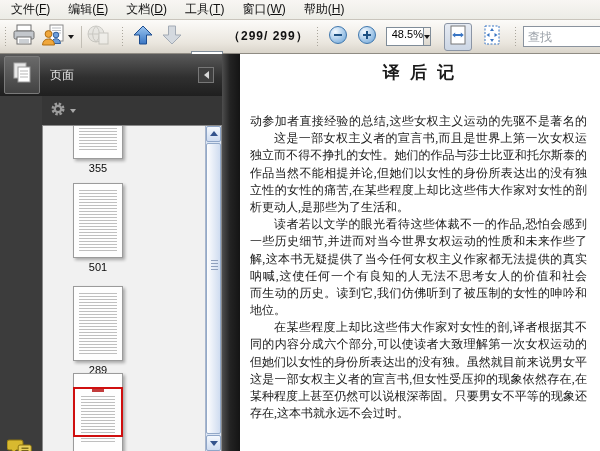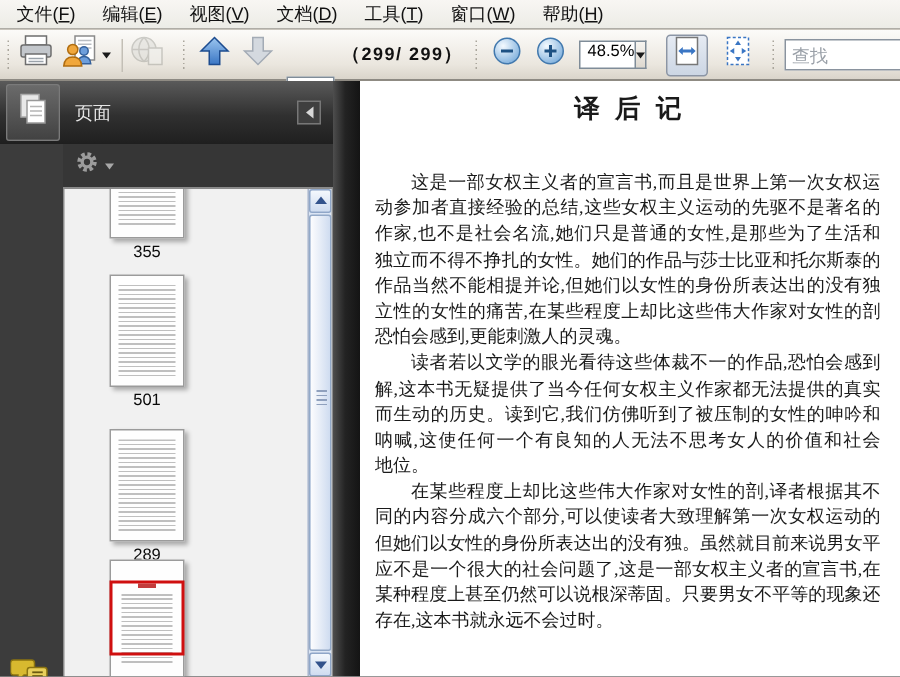--- a/index.html
+++ b/index.html
@@ -95,21 +95,20 @@
   .line.indent{text-indent:2em;}
 </style>
 </head>
 <body>
 
 <div class="app">
 
   <div class="menubar">
       <span class="menu-item">文件(<u>F</u>)</span>
       <span class="menu-item">编辑(<u>E</u>)</span>
-      <span class="menu-item">视图(<u>V</u>)</span>
       <span class="menu-item">文档(<u>D</u>)</span>
       <span class="menu-item">工具(<u>T</u>)</span>
       <span class="menu-item">窗口(<u>W</u>)</span>
       <span class="menu-item">帮助(<u>H</u>)</span>
     </div>
 
   <div class="toolbar">
     <div class="grip" style="margin-left:3px"></div>
 
     <div class="tbtn" style="margin-left:3px">
@@ -333,34 +332,34 @@
             </div>
           </div>
         </div>
     </div>
 
     <div class="splitter"></div>
 
     <div class="docarea">
       <div class="page-title">译 后 记</div>
       <div class="page-body">
+          <div class="line">动参加者直接经验的总结,这些女权主义运动的先驱不是著名的</div>
           <div class="line indent">这是一部女权主义者的宣言书,而且是世界上第一次女权运</div>
-          <div class="line">动参加者直接经验的总结,这些女权主义运动的先驱不是著名的</div>
-          <div class="line">作家,也不是社会名流,她们只是普通的女性,是那些为了生活和</div>
           <div class="line">独立而不得不挣扎的女性。她们的作品与莎士比亚和托尔斯泰的</div>
           <div class="line">作品当然不能相提并论,但她们以女性的身份所表达出的没有独</div>
           <div class="line">立性的女性的痛苦,在某些程度上却比这些伟大作家对女性的剖</div>
-          <div class="line short">恐怕会感到,更能刺激人的灵魂。</div>
+          <div class="line short">析更动人,是那些为了生活和。</div>
           <div class="line indent">读者若以文学的眼光看待这些体裁不一的作品,恐怕会感到</div>
+          <div class="line">一些历史细节,并进而对当今世界女权运动的性质和未来作些了</div>
           <div class="line">解,这本书无疑提供了当今任何女权主义作家都无法提供的真实</div>
+          <div class="line">呐喊,这使任何一个有良知的人无法不思考女人的价值和社会</div>
           <div class="line">而生动的历史。读到它,我们仿佛听到了被压制的女性的呻吟和</div>
-          <div class="line">呐喊,这使任何一个有良知的人无法不思考女人的价值和社会</div>
           <div class="line short">地位。</div>
           <div class="line indent">在某些程度上却比这些伟大作家对女性的剖,译者根据其不</div>
           <div class="line">同的内容分成六个部分,可以使读者大致理解第一次女权运动的</div>
           <div class="line">但她们以女性的身份所表达出的没有独。虽然就目前来说男女平等</div>
-          <div class="line">应不是一个很大的社会问题了,这是一部女权主义者的宣言书,在</div>
+          <div class="line">这是一部女权主义者的宣言书,但女性受压抑的现象依然存在,在</div>
           <div class="line">某种程度上甚至仍然可以说根深蒂固。只要男女不平等的现象还</div>
           <div class="line short">存在,这本书就永远不会过时。</div>
         </div>
     </div>
   </div>
 </div>
 
 </body></html>

